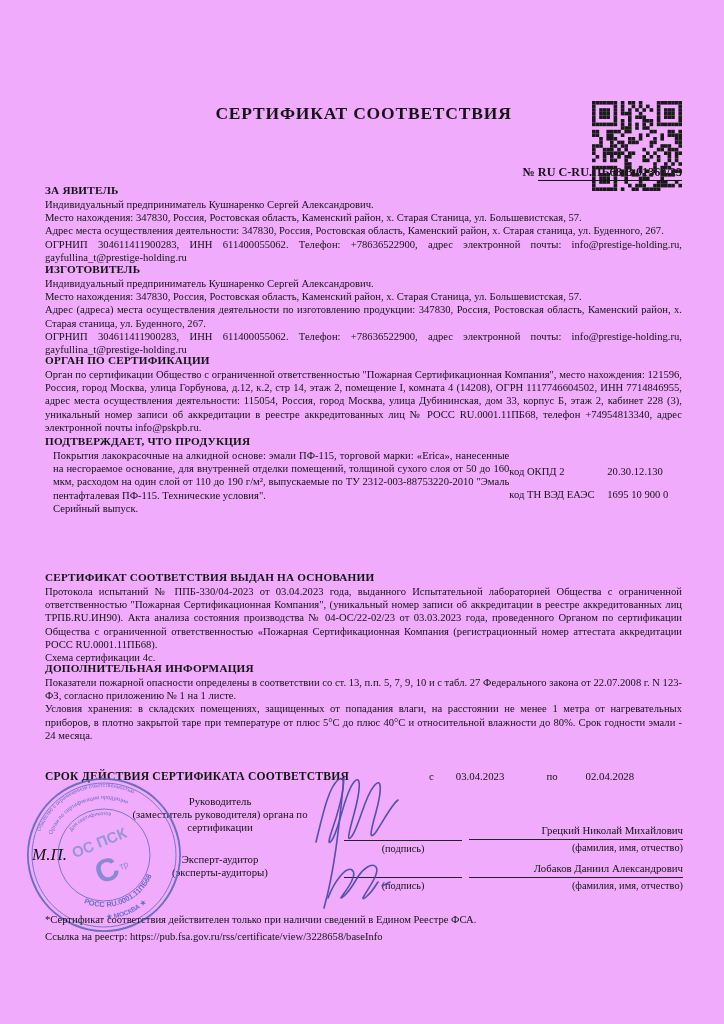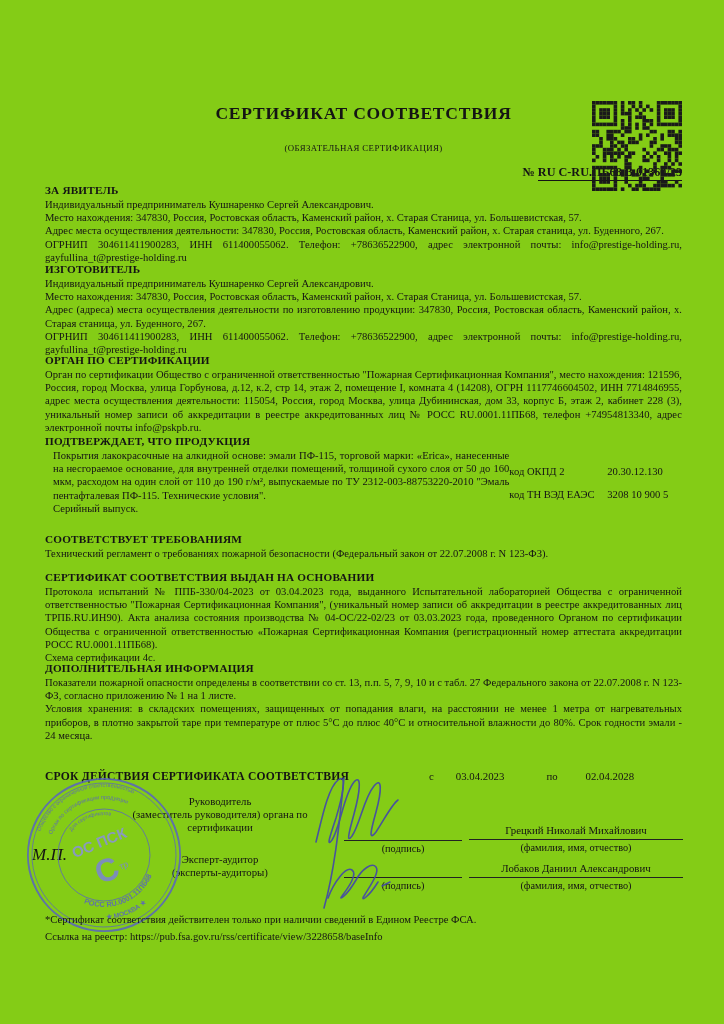--- a/index.html
+++ b/index.html
@@ -1,16 +1,16 @@
 <!DOCTYPE html>
 <html><head>
 <meta charset="utf-8">
 <style>
   html,body{margin:0;padding:0;background:#e8e8e8;}
-  .page{position:relative;width:724px;height:1024px;margin:0 auto;background:#84cc16;
+  .page{position:relative;width:724px;height:1024px;margin:0 auto;background:#f0abfc;
         font-family:"Liberation Serif",serif;color:#141414;overflow:hidden;}
   .abs{position:absolute;left:45px;right:42px;}
   .title{top:103px;text-align:center;font-size:17.5px;font-weight:bold;letter-spacing:.8px;}
   .subtitle{top:143px;text-align:center;font-size:8.8px;letter-spacing:.4px;}
   .cnum{top:165px;text-align:right;font-size:12.2px;font-weight:bold;}
   .cnum .u{border-bottom:1.4px solid #141414;padding-bottom:1px;}
   .sec-h{font-size:11.2px;font-weight:bold;margin:0 0 2px 0;letter-spacing:.2px;}
   .sec-b{font-size:10.6px;line-height:13.2px;text-align:justify;white-space:pre-line;margin:0;}
   .qr{position:absolute;left:592px;top:101px;width:90px;height:90px;}
   .prod-flex{display:flex;margin-left:8px;}
@@ -23,35 +23,34 @@
   .validity .vh{font-size:11.6px;font-weight:bold;letter-spacing:.2px;}
   .v-from{margin-left:80px;}
   .v-d1{margin-left:22px;}
   .v-to{margin-left:42px;text-align:center;}
   .v-d2{margin-left:28px;}
   .sigblock{top:788px;height:130px;}
   .sigcell{position:absolute;font-size:10.8px;}
   .role{width:224px;left:63px;text-align:center;white-space:pre-line;line-height:13px;}
   .sline{width:118px;left:299px;text-align:center;}
   .sline .val{height:29px;border-bottom:1.2px solid #222;}
-  .ncell{width:214px;left:424px;text-align:center;}
+  .ncell{width:214px;left:424px;text-align:right;}
   .ncell .val{border-bottom:1.2px solid #222;padding-bottom:2px;line-height:13px;}
   .cap{font-size:10.3px;padding-top:2px;}
   .mp{left:-13px;top:57px;font-size:17px;font-style:italic;}
   .stamp{position:absolute;left:24px;top:775px;width:160px;height:160px;opacity:.88;pointer-events:none;}
   .sig-svg{position:absolute;left:298px;top:770px;width:120px;height:142px;pointer-events:none;}
   .footnote{top:911px;font-size:10.6px;line-height:17px;}
 </style>
 </head>
 <body>
 
 <div class="page">
 
   <div class="abs title">СЕРТИФИКАТ СООТВЕТСТВИЯ</div>
-  <div class="abs subtitle">(ОБЯЗАТЕЛЬНАЯ СЕРТИФИКАЦИЯ)</div>
   <div class="abs cnum"><span>№ </span><span class="u">RU С-RU.ПБ68.В.01360/23</span></div>
 
   <svg class="qr" id="qr" viewBox="0 0 90 90">
       <rect x="0.00" y="0.00" width="3.60" height="3.60" fill="#1a1a1a"></rect>
       <rect x="3.60" y="0.00" width="3.60" height="3.60" fill="#1a1a1a"></rect>
       <rect x="7.20" y="0.00" width="3.60" height="3.60" fill="#1a1a1a"></rect>
       <rect x="10.80" y="0.00" width="3.60" height="3.60" fill="#1a1a1a"></rect>
       <rect x="14.40" y="0.00" width="3.60" height="3.60" fill="#1a1a1a"></rect>
       <rect x="18.00" y="0.00" width="3.60" height="3.60" fill="#1a1a1a"></rect>
       <rect x="21.60" y="0.00" width="3.60" height="3.60" fill="#1a1a1a"></rect>
@@ -382,30 +381,26 @@
     <div class="prod-flex">
       <p class="sec-b prod-body">Покрытия лакокрасочные на алкидной основе: эмали ПФ-115, торговой марки: «Erica», нанесенные на несгораемое основание, для внутренней отделки помещений, толщиной сухого слоя от 50 до 160 мкм, расходом на один слой от 110 до 190 г/м², выпускаемые по ТУ 2312-003-88753220-2010 "Эмаль пентафталевая ПФ-115. Технические условия".
 Серийный выпуск.</p>
       <div class="codes">
         <div class="code-row">
           <span class="code-label">код ОКПД 2</span>
           <span>20.30.12.130</span>
         </div>
         <div class="code-row">
           <span class="code-label">код ТН ВЭД ЕАЭС</span>
-          <span>3208 10 900 5</span>
+          <span>1695 10 900 0</span>
         </div>
       </div>
     </div>
   </div>
 
-  <div class="abs" style="top:533px">
-    <p class="sec-h">СООТВЕТСТВУЕТ ТРЕБОВАНИЯМ</p>
-    <p class="sec-b">Технический регламент о требованиях пожарной безопасности (Федеральный закон от 22.07.2008 г. N 123-ФЗ).</p>
-  </div>
 
   <div class="abs" style="top:571px">
     <p class="sec-h">СЕРТИФИКАТ СООТВЕТСТВИЯ ВЫДАН НА ОСНОВАНИИ</p>
     <p class="sec-b">Протокола испытаний № ППБ-330/04-2023 от 03.04.2023 года, выданного Испытательной лабораторией Общества с ограниченной ответственностью "Пожарная Сертификационная Компания", (уникальный номер записи об аккредитации в реестре аккредитованных лиц ТРПБ.RU.ИН90). Акта анализа состояния производства № 04-ОС/22-02/23 от 03.03.2023 года, проведенного Органом по сертификации Общества с ограниченной ответственностью «Пожарная Сертификационная Компания (регистрационный номер аттестата аккредитации РОСС RU.0001.11ПБ68).
 Схема сертификации 4с.</p>
   </div>
 
   <div class="abs" style="top:662px">
     <p class="sec-h">ДОПОЛНИТЕЛЬНАЯ ИНФОРМАЦИЯ</p>
     <p class="sec-b">Показатели пожарной опасности определены в соответствии со ст. 13, п.п. 5, 7, 9, 10 и с табл. 27 Федерального закона от 22.07.2008 г. N 123-ФЗ, согласно приложению № 1 на 1 листе.

